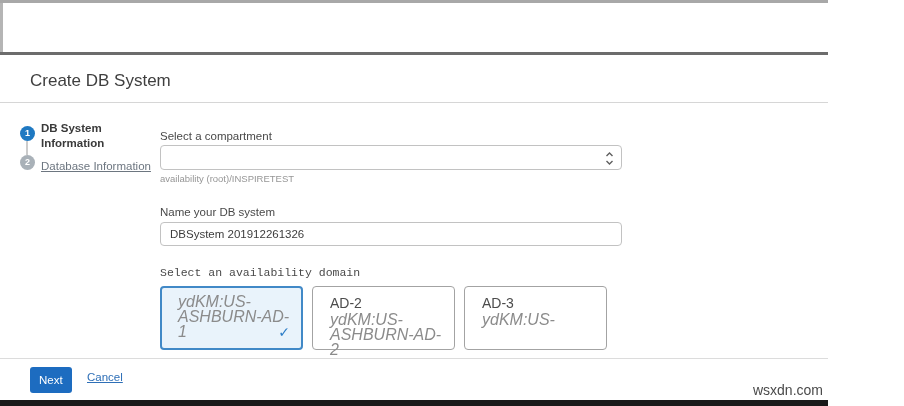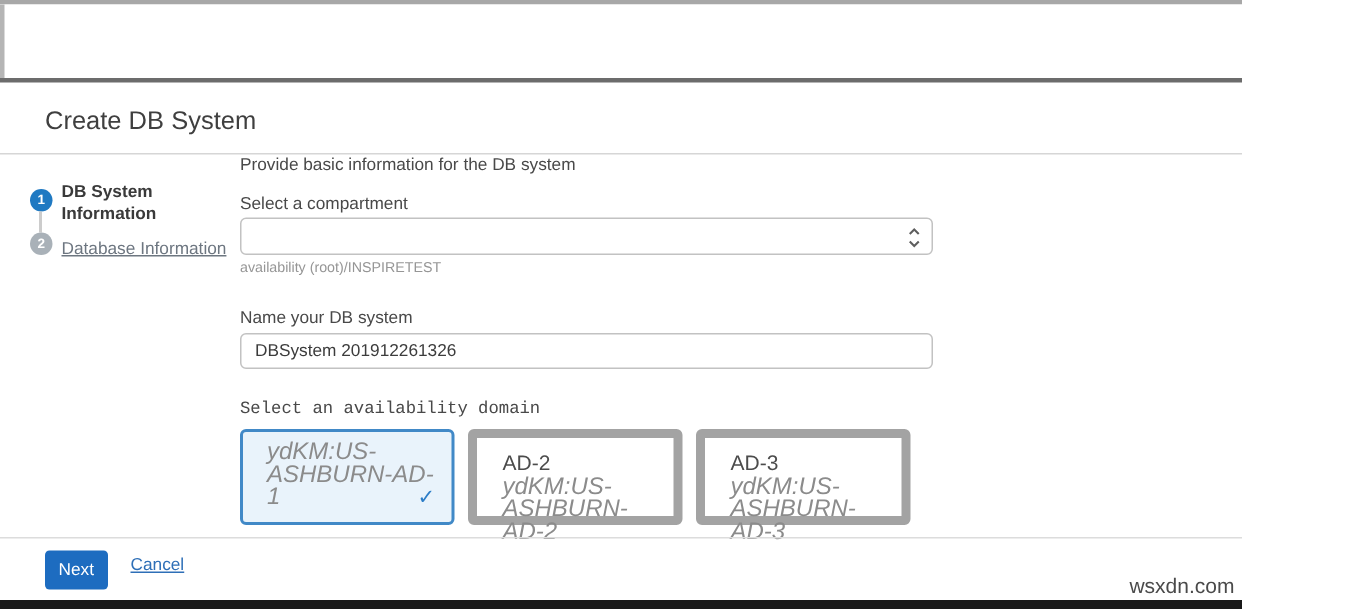--- a/index.html
+++ b/index.html
@@ -40,21 +40,21 @@
   .select-box{position:absolute;left:160px;top:145px;width:462px;height:25px;background:#fff;
     border:1px solid #c2c2c2;border-radius:4px;cursor:pointer;}
   .select-value{position:absolute;left:9px;top:5px;font-size:11.5px;color:#3f3f3f;}
   .caret{position:absolute;right:7px;top:5px;}
   .hint{position:absolute;left:160px;top:173px;font-size:9.5px;color:#969696;}
 
   .text-input{position:absolute;left:160px;top:222px;width:462px;height:24px;background:#fff;
     border:1px solid #c2c2c2;border-radius:4px;padding:0 0 0 9px;font-size:11.5px;color:#3c3c3c;outline:none;}
 
   .cards{position:absolute;left:160px;top:286px;display:flex;gap:9px;}
-  .ad-card{position:relative;width:143px;height:64px;background:#fff;border:6px solid #a3a3a3;
+  .ad-card{position:relative;width:143px;height:64px;background:#fff;border:1px solid #a3a3a3;
     border-radius:4px;padding:7px 8px 0 17px;cursor:pointer;}
   .ad-card.selected{background:var(--card-sel-bg);border:2px solid var(--card-sel-border);
     padding:6px 7px 0 16px;}
   .ad-title{font-size:14px;color:#4c4c4c;line-height:18px;}
   .ad-sub{font-size:16px;color:#8b8b8b;line-height:15px;font-style:italic;}
   .ad-check{position:absolute;right:11px;bottom:8px;color:var(--check);font-size:14px;font-weight:bold;}
 
   .sb-track{position:absolute;left:886px;top:106px;width:13px;height:246px;background:#f0f0f0;
     border:1px solid #dddddd;}
   .sb-btn{position:absolute;left:0;width:11px;height:12px;cursor:pointer;}
@@ -87,21 +87,20 @@
   <div class="dlg-title">Create DB System</div>
   <a class="help-link">Help</a>
   <div class="hdr-divider"></div>
 
   <div class="step-circle c1">1</div>
   <div class="step-connector"></div>
   <div class="step-circle c2">2</div>
   <div class="step1-label">DB System Information</div>
   <a class="step2-label">Database Information</a>
 
-  <div class="intro">Provide basic information for the DB system</div>
 
   <div class="fld-label lbl-comp">Select a compartment</div>
   <div class="select-box">
     <span class="select-value"></span>
     <span class="caret">
       <svg width="9" height="15" viewBox="0 0 9 15">
         <polyline points="1.5,5 4.5,2 7.5,5" fill="none" stroke="#5f5f5f" stroke-width="1.4"></polyline>
         <polyline points="1.5,10 4.5,13 7.5,10" fill="none" stroke="#5f5f5f" stroke-width="1.4"></polyline>
       </svg>
     </span>
@@ -119,21 +118,20 @@
       <div class="ad-check">✓</div>
     </div>
     <div class="ad-card">
       <div class="ad-title">AD-2</div>
       <div class="ad-sub">ydKM:US-</div>
       <div class="ad-sub">ASHBURN-AD-2</div>
     </div>
     <div class="ad-card">
       <div class="ad-title">AD-3</div>
       <div class="ad-sub">ydKM:US-</div>
-      <div class="ad-sub">ASHBURN-AD-3</div>
     </div>
   </div>
 
   <div class="sb-track">
     <div class="sb-btn sb-up">
         <div class="tri-up"></div>
       </div>
     <div class="sb-thumb"></div>
     <div class="sb-btn sb-down">
         <div class="tri-down"></div>

